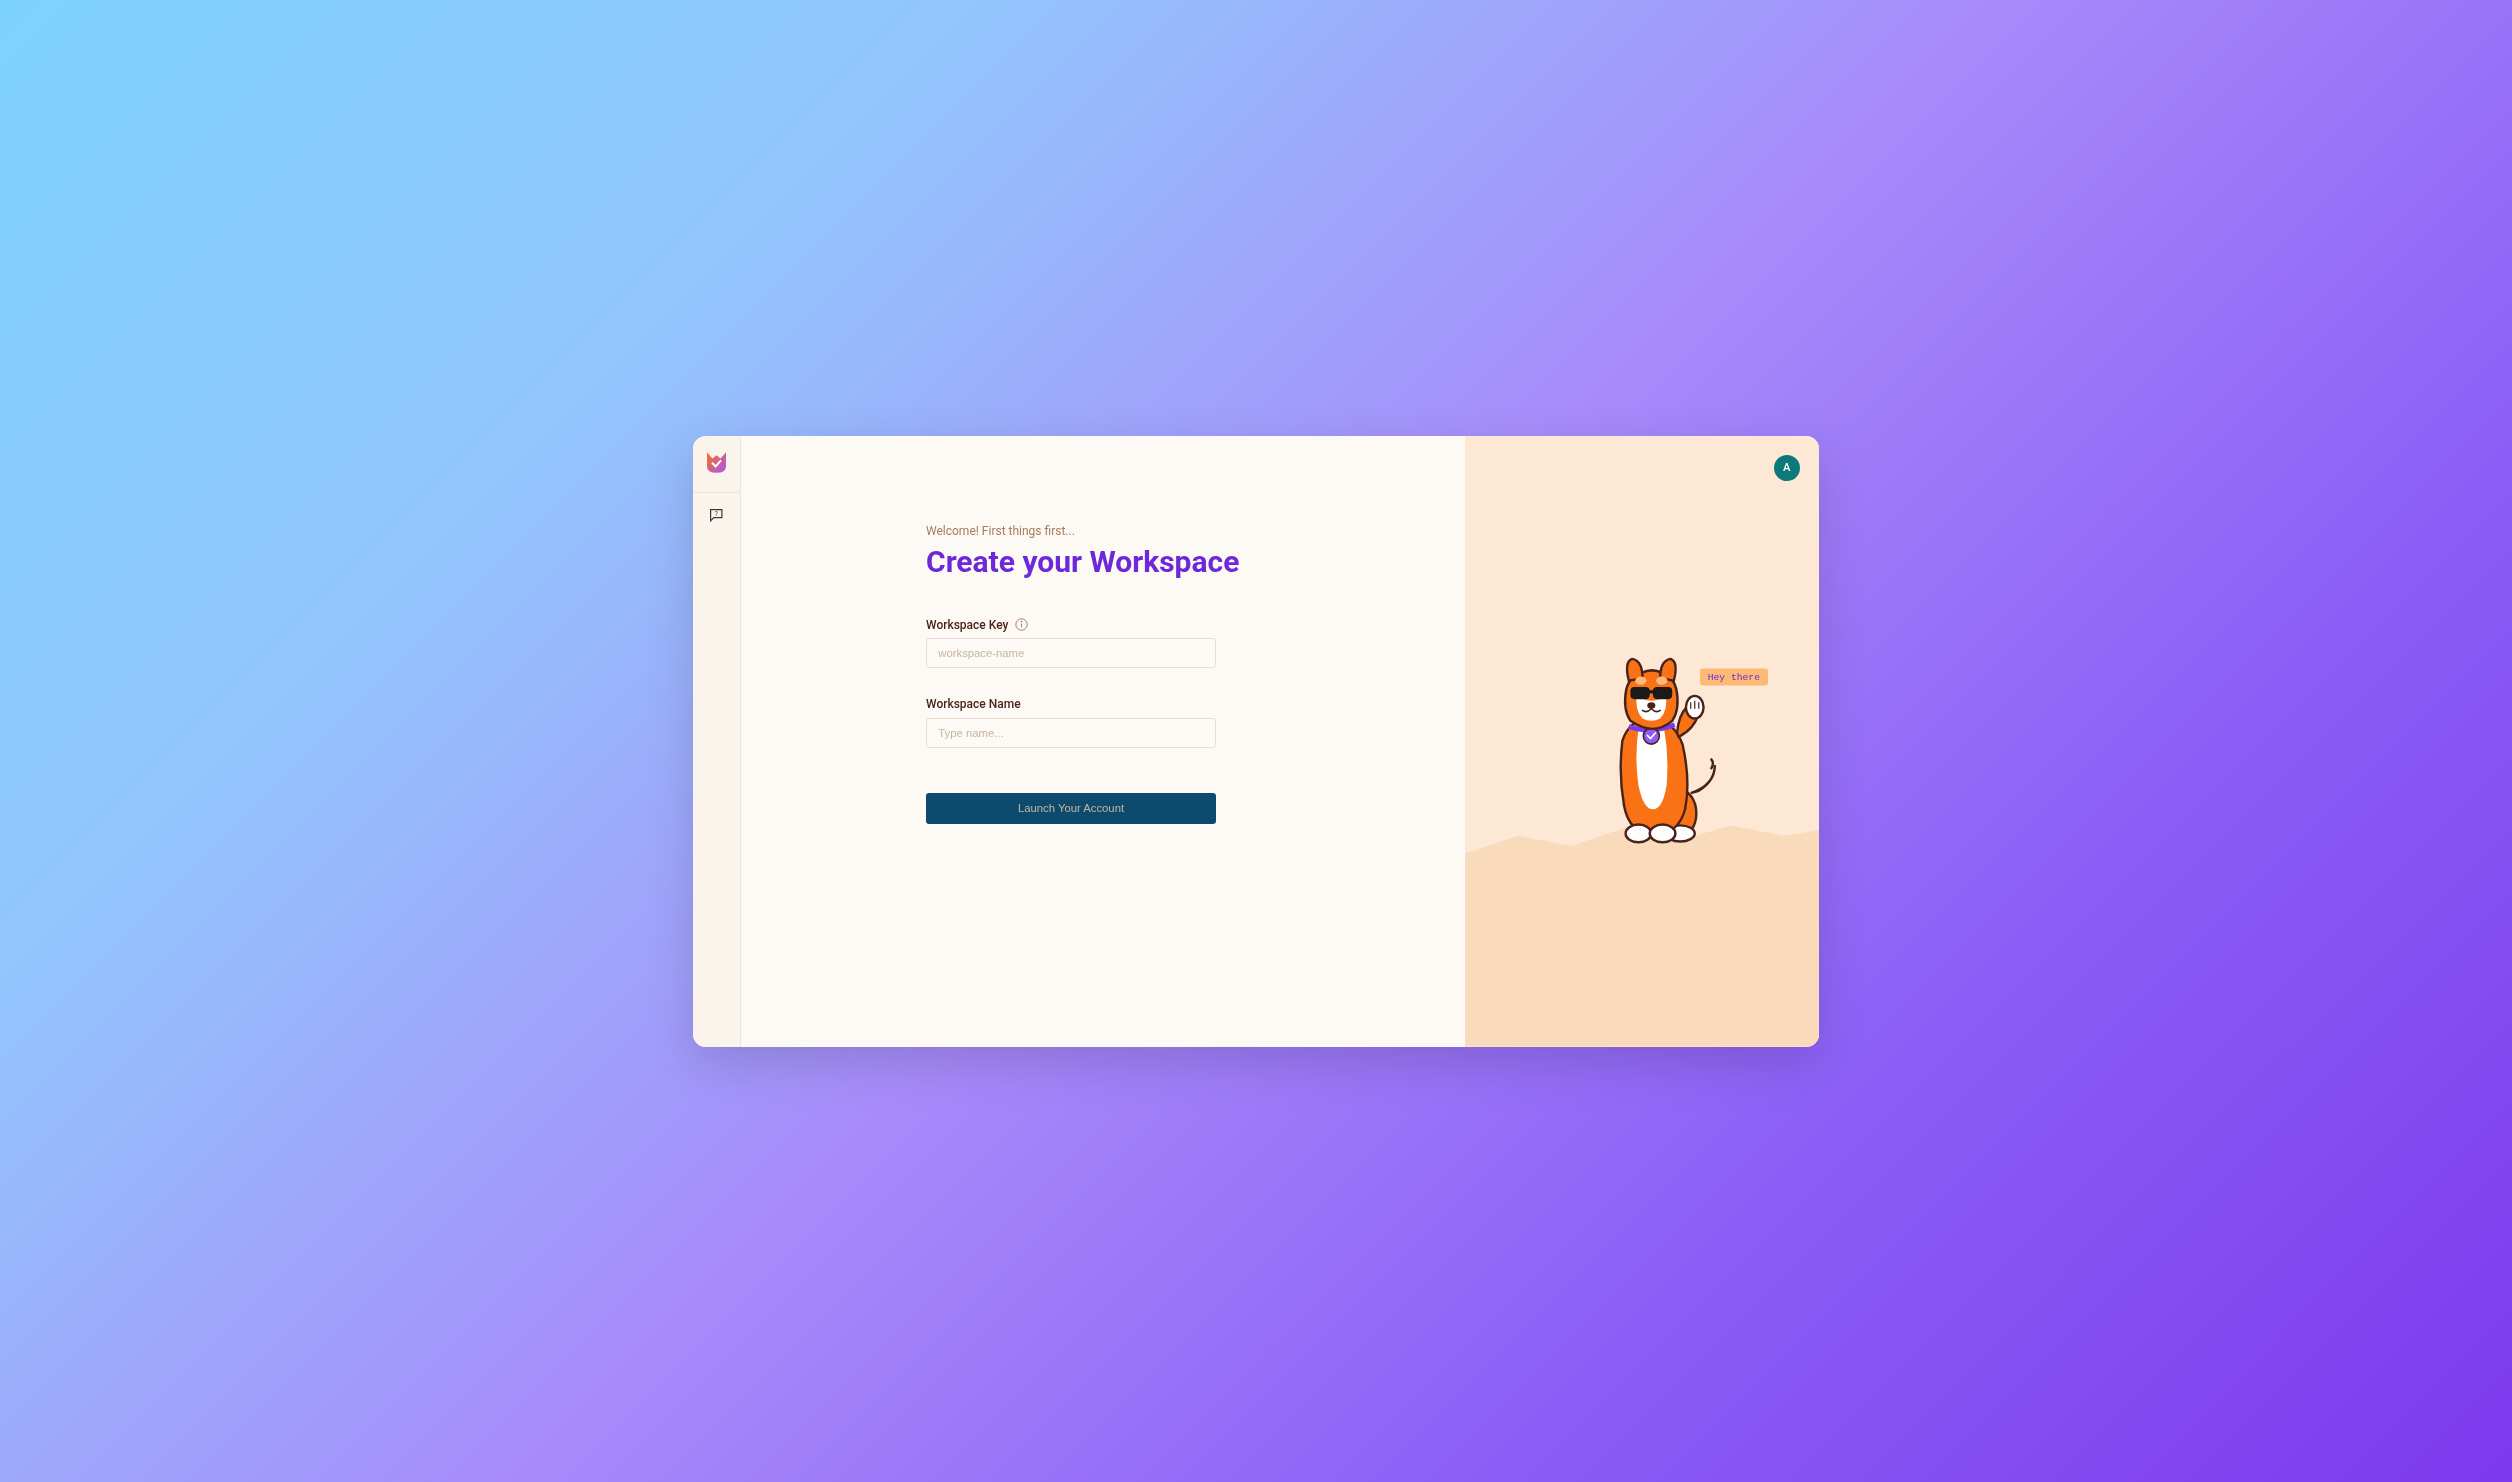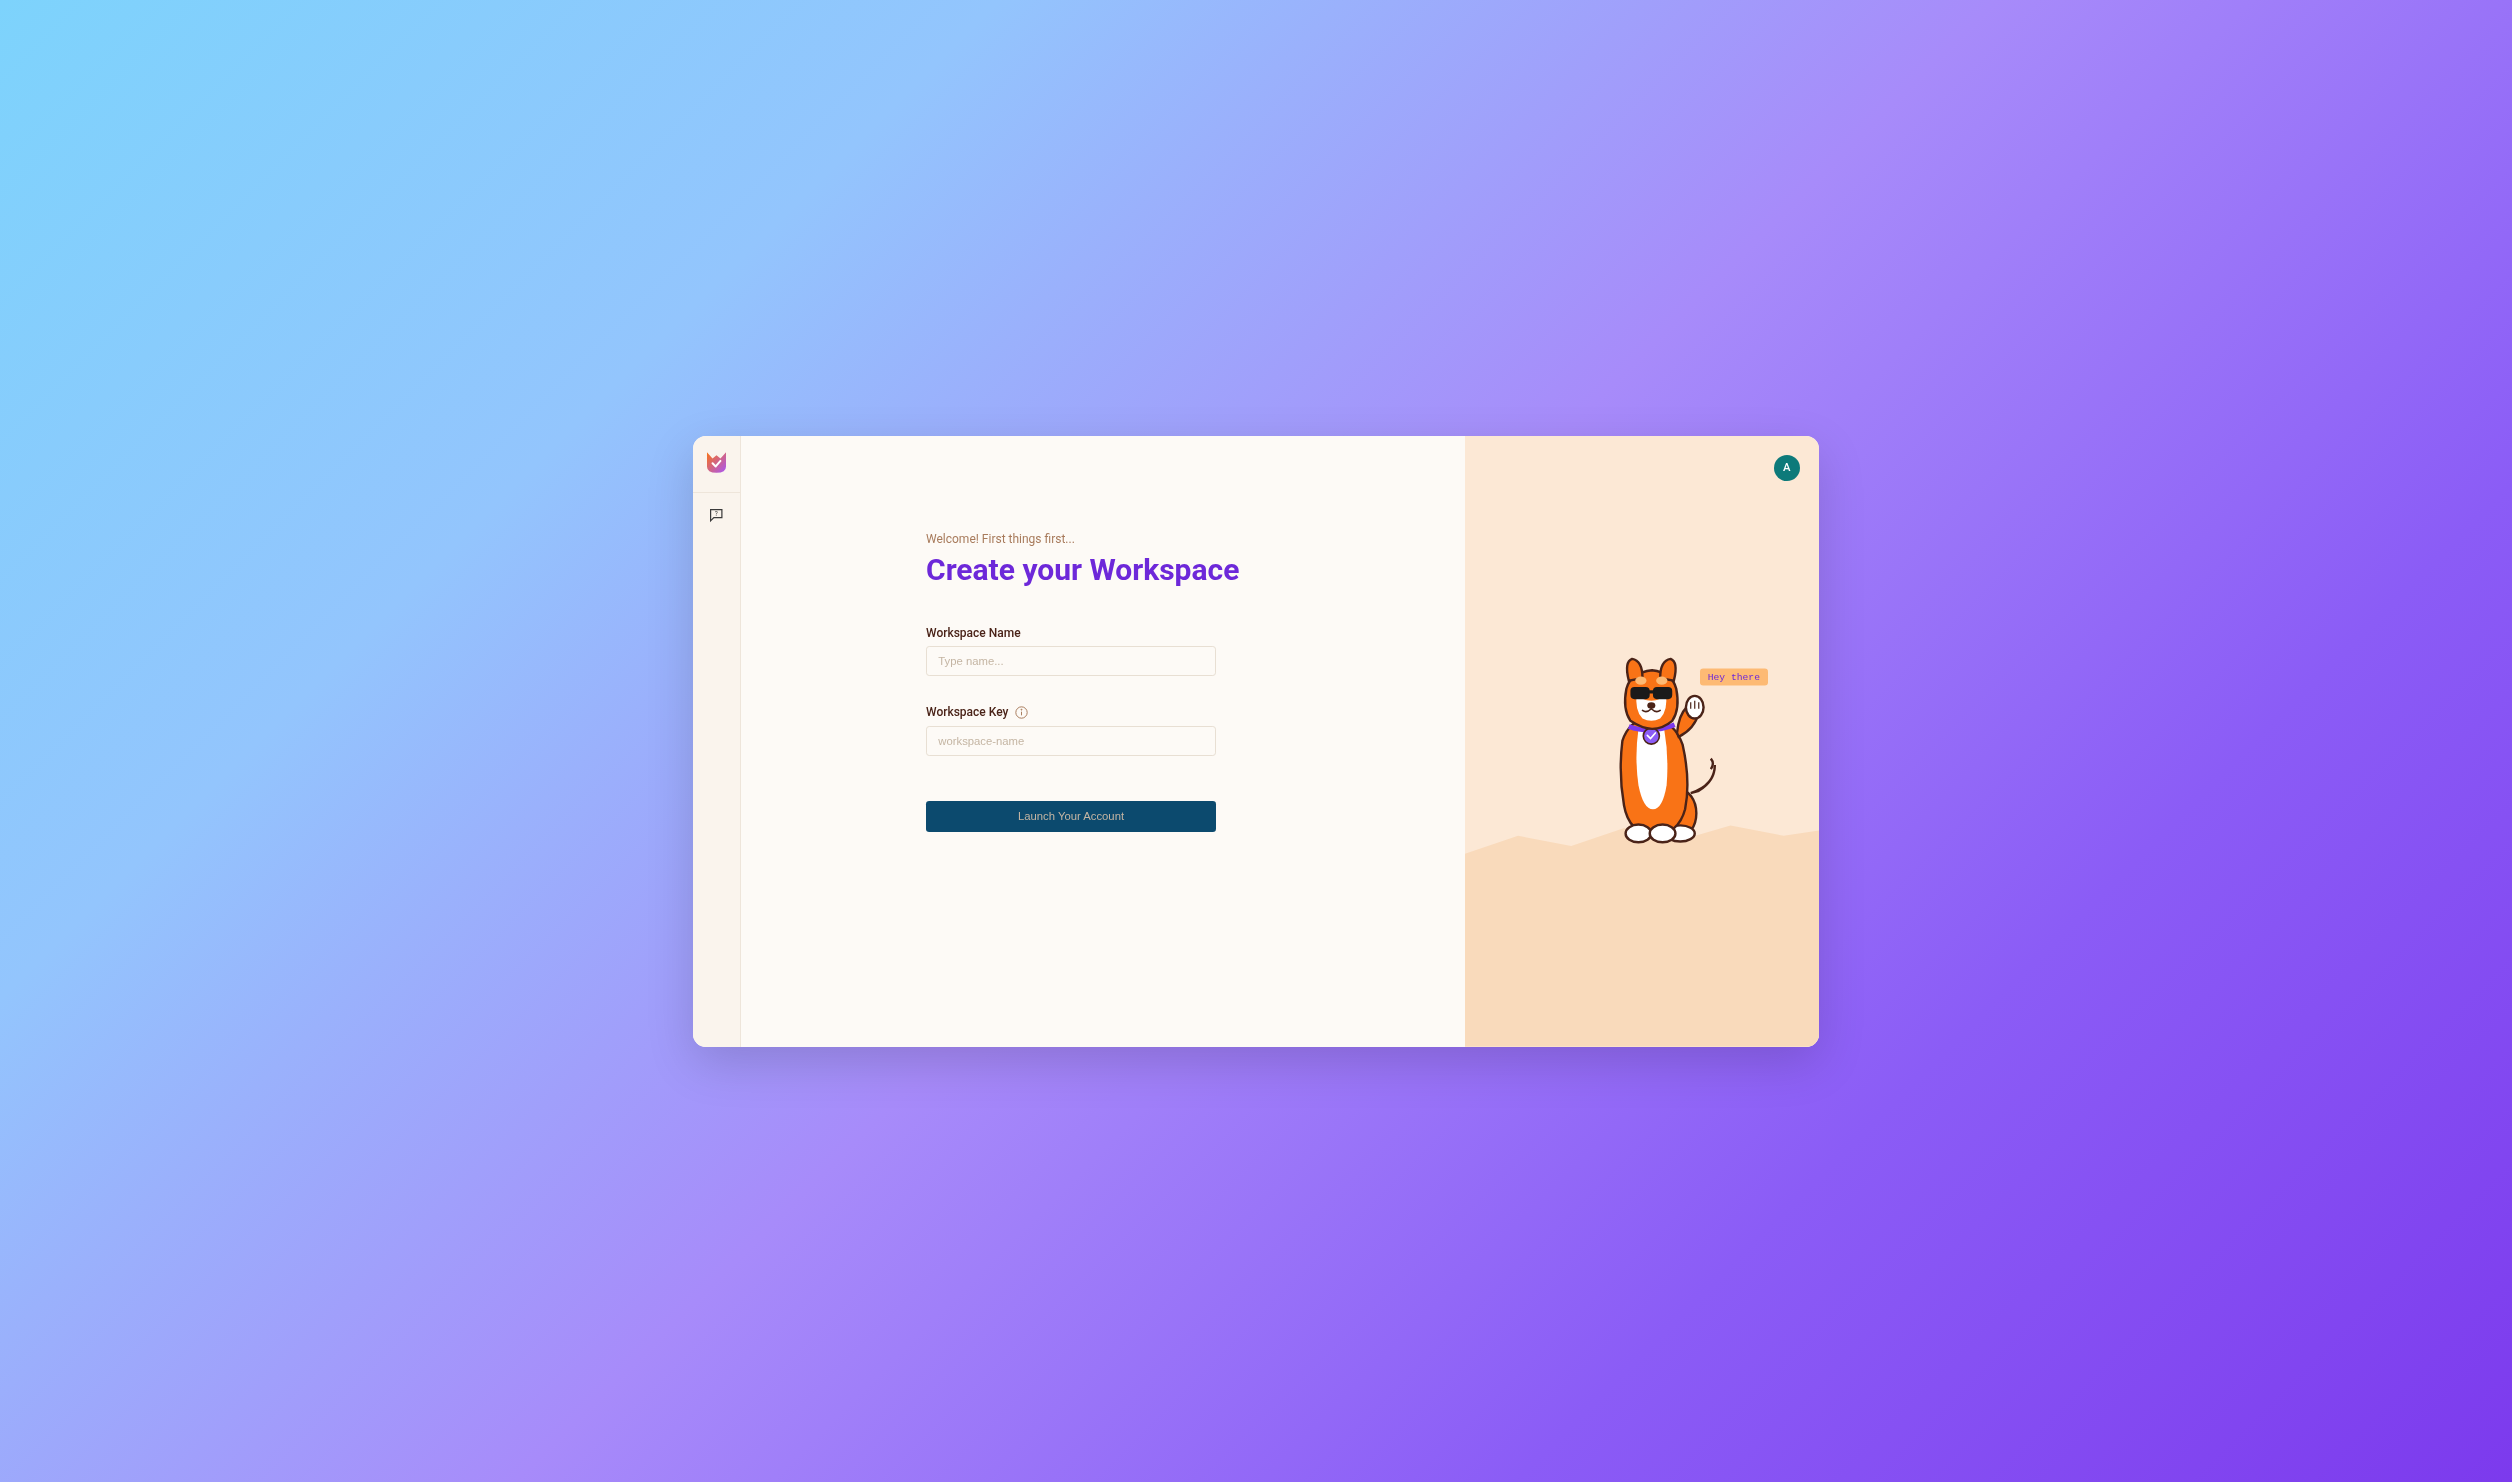--- a/index.html
+++ b/index.html
@@ -51,23 +51,22 @@
       height: 14.5px;
       cursor: pointer;
       color: #3a3a3a;
     }
     .main-content {
       flex: 1;
       display: flex;
     }
     .form-section {
       flex: 1;
-      padding: 64px 0 0 185px;
+      padding: 88px 0 0 185px;
       background: #fdfaf6;
-      margin-top: 32px;
     }
     .subtitle {
       color: #a87b5c;
       font-size: 12px;
       margin-bottom: 6.4px;
     }
     .title {
       color: #6d28d9;
       font-size: 30px;
       font-weight: 700;
@@ -200,39 +199,39 @@
     </div>
   </div>
 
   <div class="main-content">
     <div class="form-section">
       <div class="subtitle">Welcome! First things first...</div>
       <h1 class="title">Create your Workspace</h1>
 
       <div class="form-group">
         <div class="label-row">
-          <label class="field-label">Workspace Name</label>
-        </div>
-        <input type="text" class="text-input" placeholder="Type name..." style="">
-      </div>
-
-      <div class="form-group">
-        <div class="label-row">
           <label class="field-label">Workspace Key</label>
           <span class="info-icon">
             <svg viewBox="0 0 16 16" fill="none" stroke="currentColor" stroke-width="1.2">
               <circle cx="8" cy="8" r="7"></circle>
               <line x1="8" y1="7" x2="8" y2="11.5"></line>
               <circle cx="8" cy="4.5" r="0.6" fill="currentColor"></circle>
             </svg>
           </span>
         </div>
         <input type="text" class="text-input" placeholder="workspace-name" style="">
       </div>
 
+      <div class="form-group">
+        <div class="label-row">
+          <label class="field-label">Workspace Name</label>
+        </div>
+        <input type="text" class="text-input" placeholder="Type name..." style="">
+      </div>
+
       <button class="launch-button" disabled="">Launch Your Account</button>
     </div>
 
     <div class="illustration-section">
       <div class="avatar">A</div>
       <div class="ground"></div>
       <div class="mascot-container">
         <div class="speech-bubble">Hey there</div>
         <svg class="dog-svg" viewBox="0 0 200 250">
 

